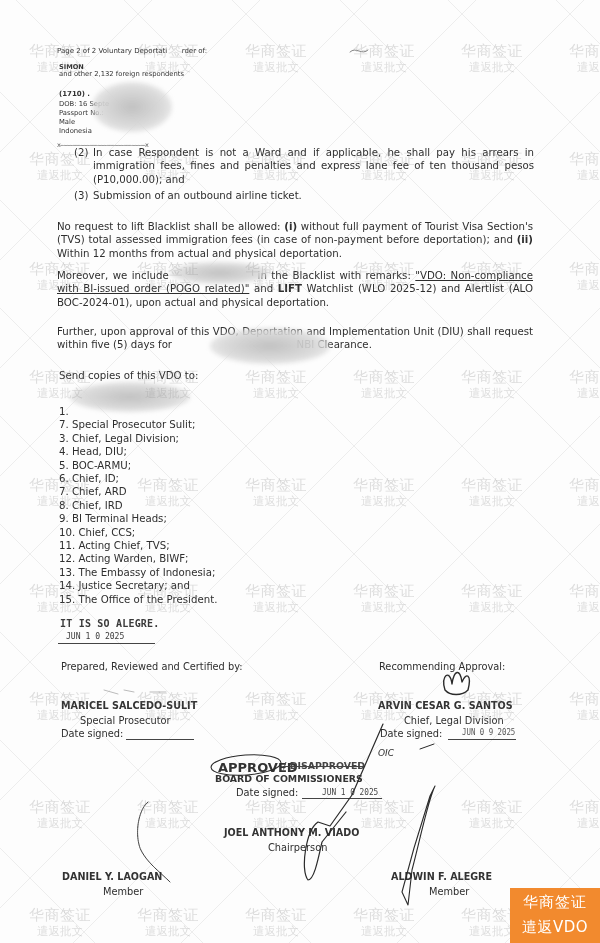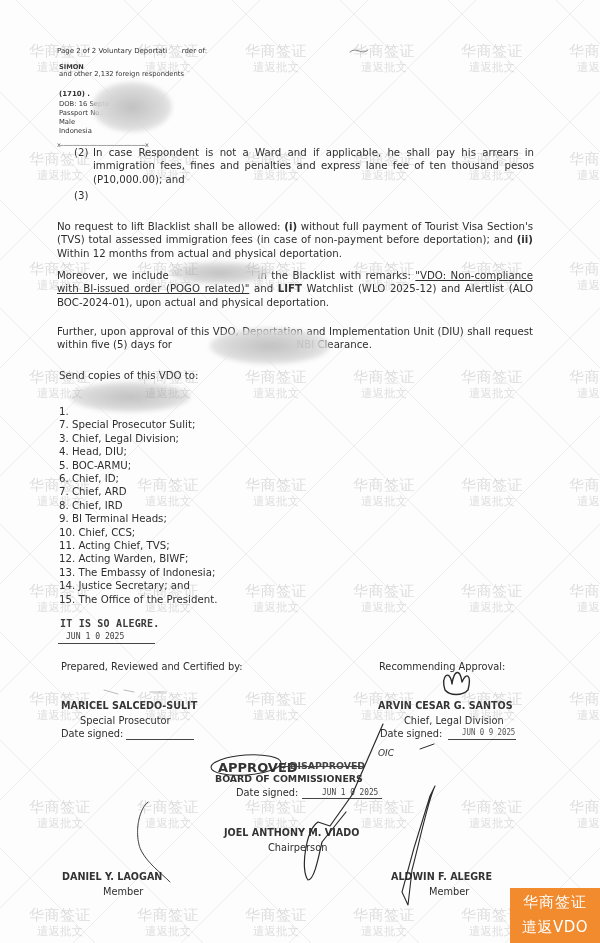--- a/index.html
+++ b/index.html
@@ -70,20 +70,21 @@
 
   <div class="para" style="left:74px; top:146px; width:460px;">
     <div style="display:flex;">
       <span style="width:19px; flex:none;">(2)</span>
       <span>In case Respondent is not a Ward and if applicable, he shall pay his  arrears in immigration fees, fines and penalties and express lane fee of ten thousand pesos (P10,000.00); and</span>
     </div>
   </div>
   <div class="para" style="left:74px; top:189px; width:460px;">
     <div style="display:flex;">
       <span style="width:19px; flex:none;">(3)</span>
+      <span>Submission of an outbound airline ticket.</span>
     </div>
   </div>
 
   <div class="para" style="top:220px;">
     <span>No request to lift Blacklist shall be allowed:</span>
     <span class="b">(i)</span>
     <span>without full payment of Tourist Visa Section's (TVS) total assessed immigration fees (in case of non-payment before deportation); and</span>
     <span class="b">(ii)</span>
     <span>Within 12 months from actual and physical deportation.</span>
   </div>

